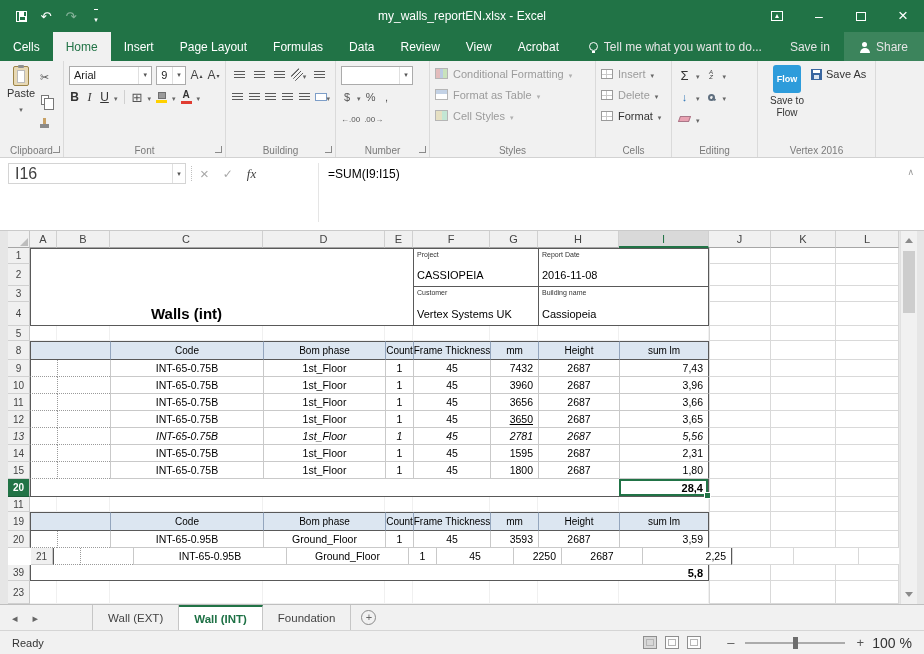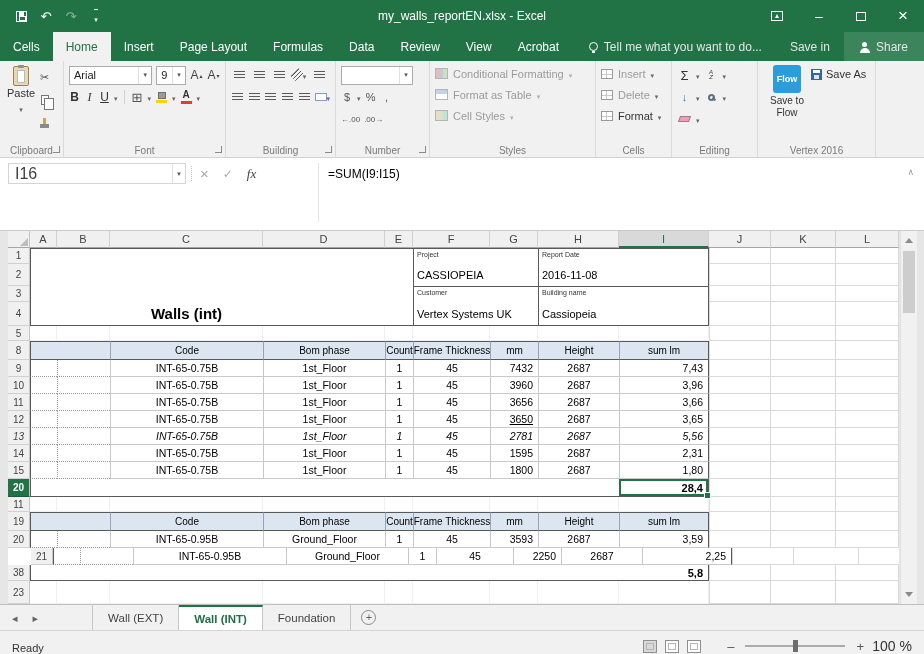--- a/index.html
+++ b/index.html
@@ -197,21 +197,21 @@
 .nb::after{content:"▸";font-size:11px}
 #sheet-tabs{display:flex;margin-left:42px}
 .stab{display:flex;align-items:center;padding:0 15px;font-size:11.5px;color:#444;border-right:1px solid #c6c6c6}
 .stab:first-child{border-left:1px solid #c6c6c6}
 .stab.active{background:#fff;color:#1e7145;font-weight:bold;border-top:2px solid #217346}
 .newsheet{display:flex;align-items:center;margin-left:10px}
 .pl{width:15px;height:15px;border:1px solid #8a8a8a;border-radius:50%;color:#666;font-size:11px;text-align:center;line-height:12px}
 .pl::after{content:"+"}
 
 
-.statusbar{height:24px;background:#f1f1f1;border-top:1px solid #d5d5d5;display:flex;align-items:flex-end;flex:0 0 auto}
+.statusbar{height:24px;background:#f1f1f1;border-top:1px solid #d5d5d5;display:flex;align-items:center;flex:0 0 auto}
 .ready{padding-left:12px;font-size:11px;color:#333}
 .sright{margin-left:auto;display:flex;align-items:center;gap:8px;padding-right:12px}
 .vico{width:14px;height:13px;border:1px solid #8f8f8f;background:#fdfdfd;position:relative}
 .vico.on{background:#d8d8d8}
 .vico::after{content:"";position:absolute;left:2px;top:2px;right:2px;bottom:2px;border:1px solid #b5b5b5}
 .zmin{margin-left:18px}
 .zmin::after{content:"–";color:#555;font-size:13px}
 .zpl::after{content:"+";color:#555;font-size:13px}
 .ztrack{width:100px;height:2px;background:#ababab;position:relative;margin:0 3px}
 .zthumb{position:absolute;left:48px;top:-5px;width:5px;height:12px;background:#6d6d6d}
@@ -775,21 +775,21 @@
           <div class="cell dl td" style="width: 28px;">1</div>
           <div class="cell dl td" style="width: 77px;">45</div>
           <div class="cell dl td num" style="width: 48px; padding-left: 28px;">2250</div>
           <div class="cell dl td" style="width: 81px;">2687</div>
           <div class="cell dl brd td num" style="width: 90px;">2,25</div>
           <div class="cell gl gll" style="width: 62px;"></div>
           <div class="cell gl" style="width: 65px;"></div>
           <div class="cell gl" style="width: 63px;"></div>
         </div>
         <div class="srow" style="height: 16px;">
-          <div class="rowh">38</div>
+          <div class="rowh">39</div>
           <div class="cell bbd bld" style="width: 27px;"></div>
           <div class="cell bbd" style="width: 53px;"></div>
           <div class="cell bbd" style="width: 153px;"></div>
           <div class="cell bbd" style="width: 122px;"></div>
           <div class="cell bbd" style="width: 28px;"></div>
           <div class="cell bbd" style="width: 77px;"></div>
           <div class="cell bbd" style="width: 48px;"></div>
           <div class="cell bbd" style="width: 81px;"></div>
           <div class="cell bbd brd tot" style="width: 90px;">5,8</div>
           <div class="cell gl gll" style="width: 62px;"></div>

